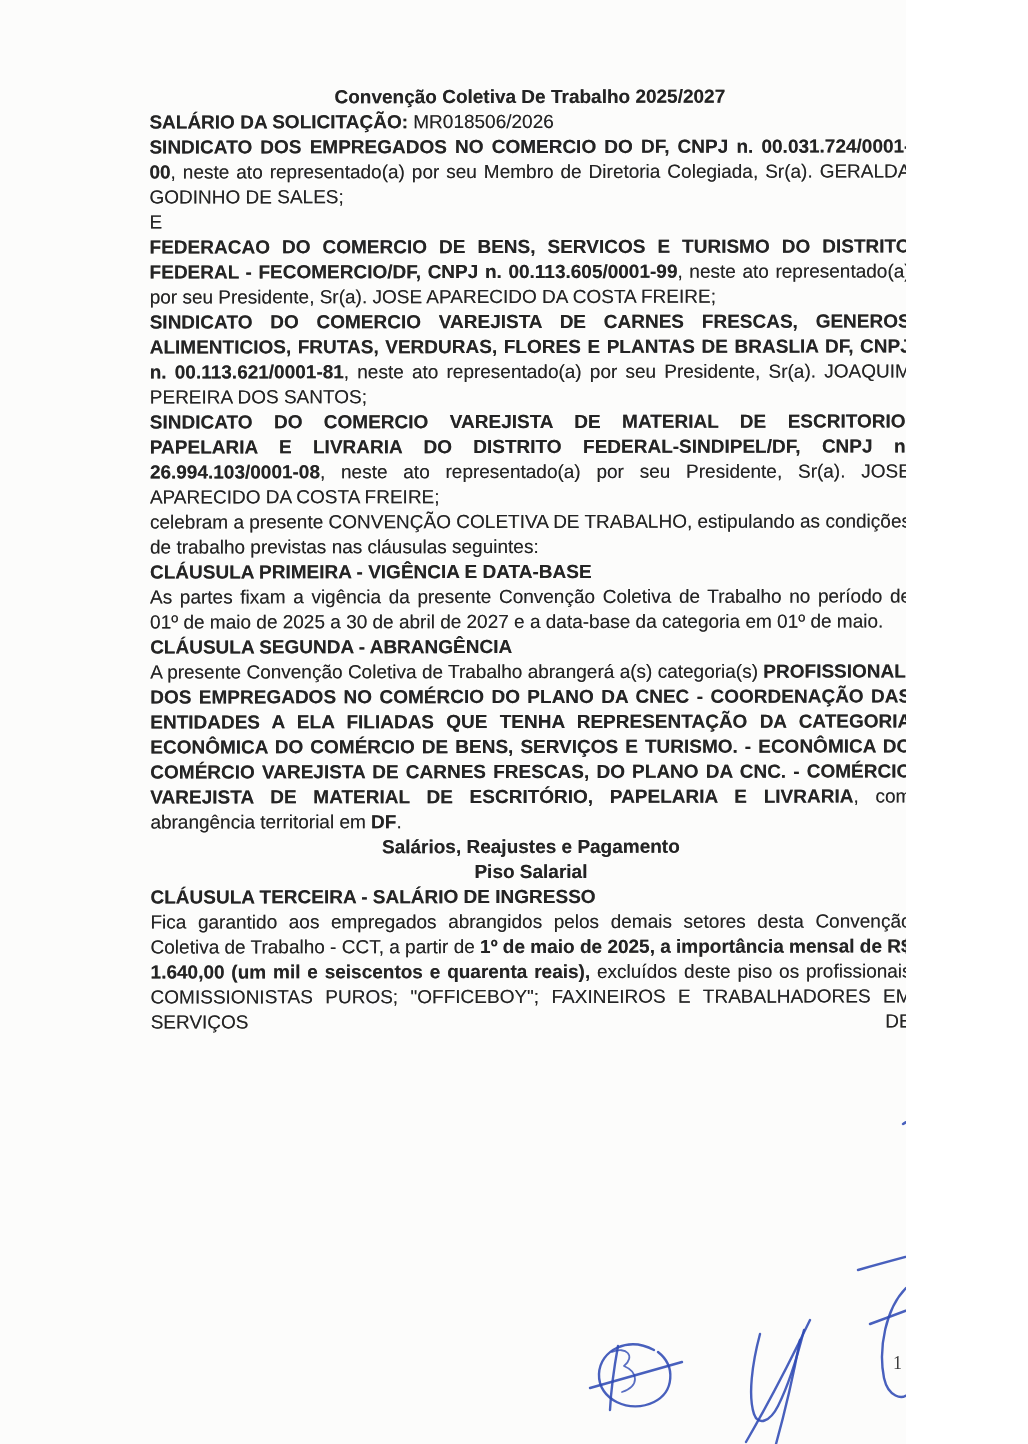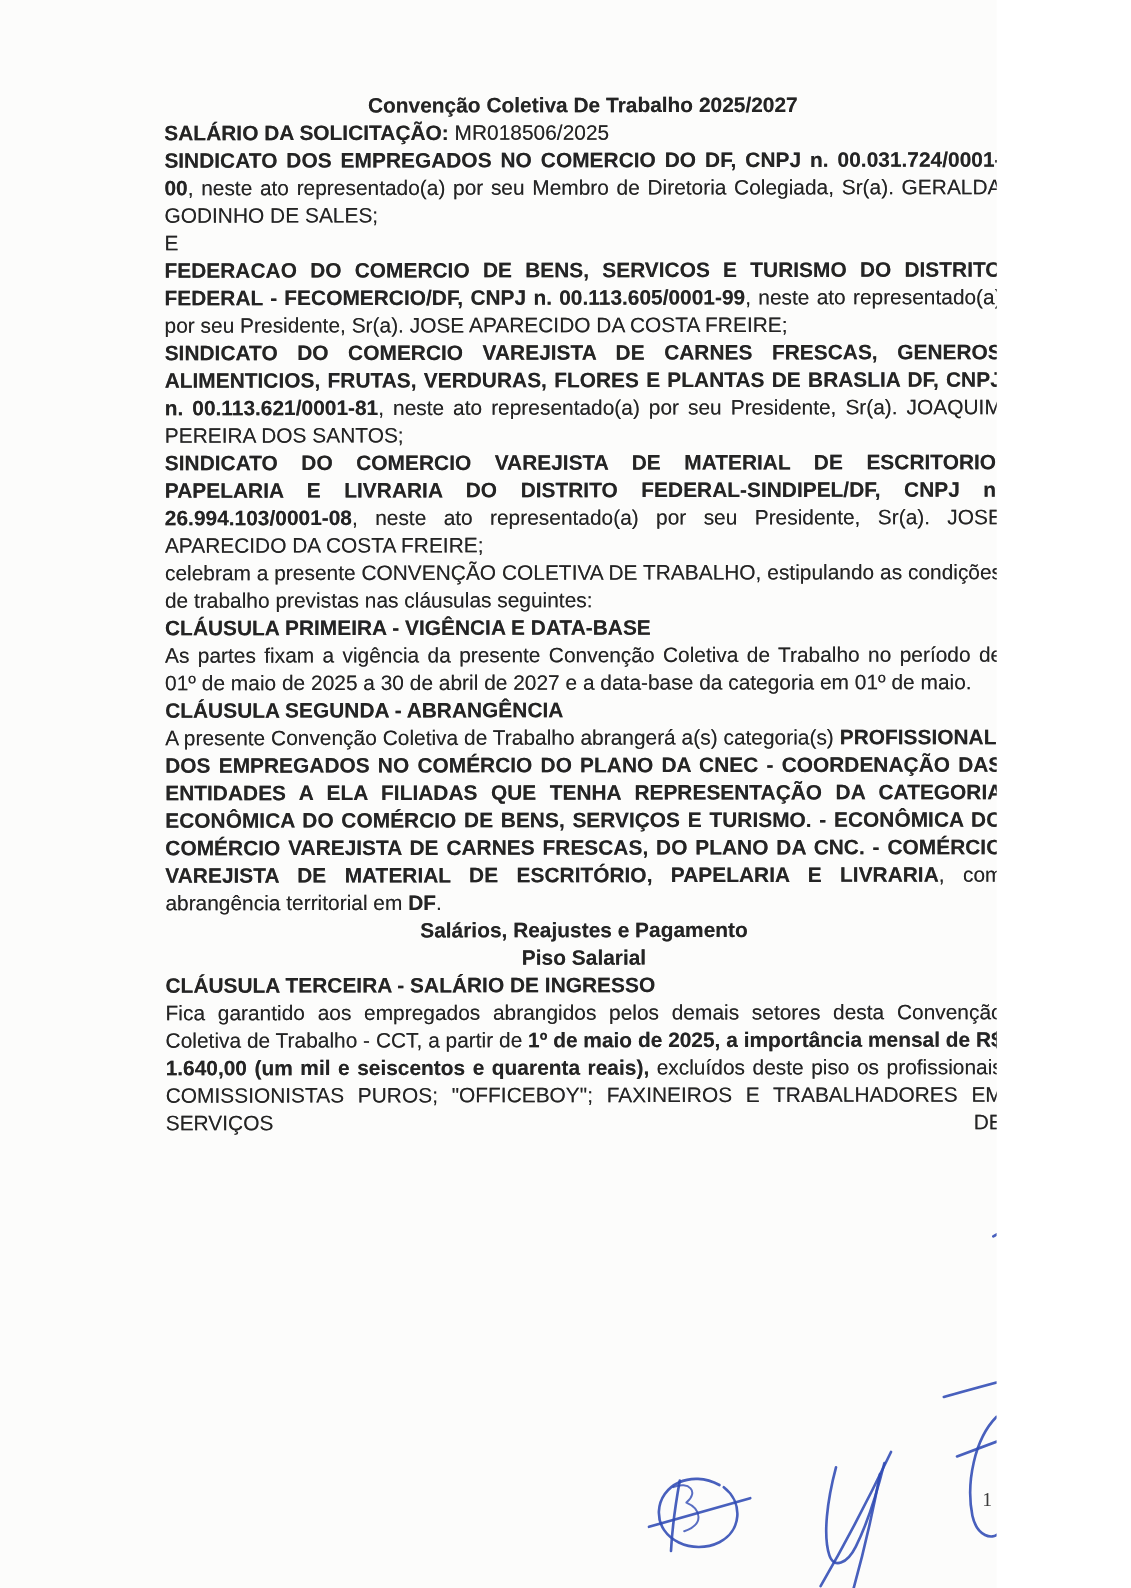--- a/index.html
+++ b/index.html
@@ -51,21 +51,21 @@
 </style>
 </head>
 <body>
 
 <div class="page">
 
   <div class="doc">
 
     <div class="title">Convenção Coletiva De Trabalho 2025/2027</div>
 
-    <p class="request"><span class="b">SALÁRIO DA SOLICITAÇÃO:</span><span> MR018506/2025</span></p>
+    <p class="request"><span class="b">SALÁRIO DA SOLICITAÇÃO:</span><span> MR018506/2026</span></p>
 
     <p class="mt-p1"><span class="b">SINDICATO DOS EMPREGADOS NO COMERCIO DO DF, CNPJ n. 00.031.724/0001-00</span><span>, neste ato representado(a) por seu Membro de Diretoria Colegiada, Sr(a). GERALDA GODINHO DE SALES;</span></p>
 
     <p class="mt-e">E</p>
 
     <p class="mt-p2"><span class="b">FEDERACAO DO COMERCIO DE BENS, SERVICOS E TURISMO DO DISTRITO FEDERAL - FECOMERCIO/DF, CNPJ n. 00.113.605/0001-99</span><span>, neste ato representado(a) por seu Presidente, Sr(a). JOSE APARECIDO DA COSTA FREIRE;</span></p>
 
     <p class="mt-p3"><span class="b">SINDICATO DO COMERCIO VAREJISTA DE CARNES FRESCAS, GENEROS ALIMENTICIOS, FRUTAS, VERDURAS, FLORES E PLANTAS DE BRASLIA DF, CNPJ n. 00.113.621/0001-81</span><span>, neste ato representado(a) por seu Presidente, Sr(a). JOAQUIM PEREIRA DOS SANTOS;</span></p>
 
     <p class="mt-p4"><span class="b">SINDICATO DO COMERCIO VAREJISTA DE MATERIAL DE ESCRITORIO, PAPELARIA E LIVRARIA DO DISTRITO FEDERAL-SINDIPEL/DF, CNPJ n. 26.994.103/0001-08</span><span>, neste ato representado(a) por seu Presidente, Sr(a). JOSE APARECIDO DA COSTA FREIRE;</span></p>

